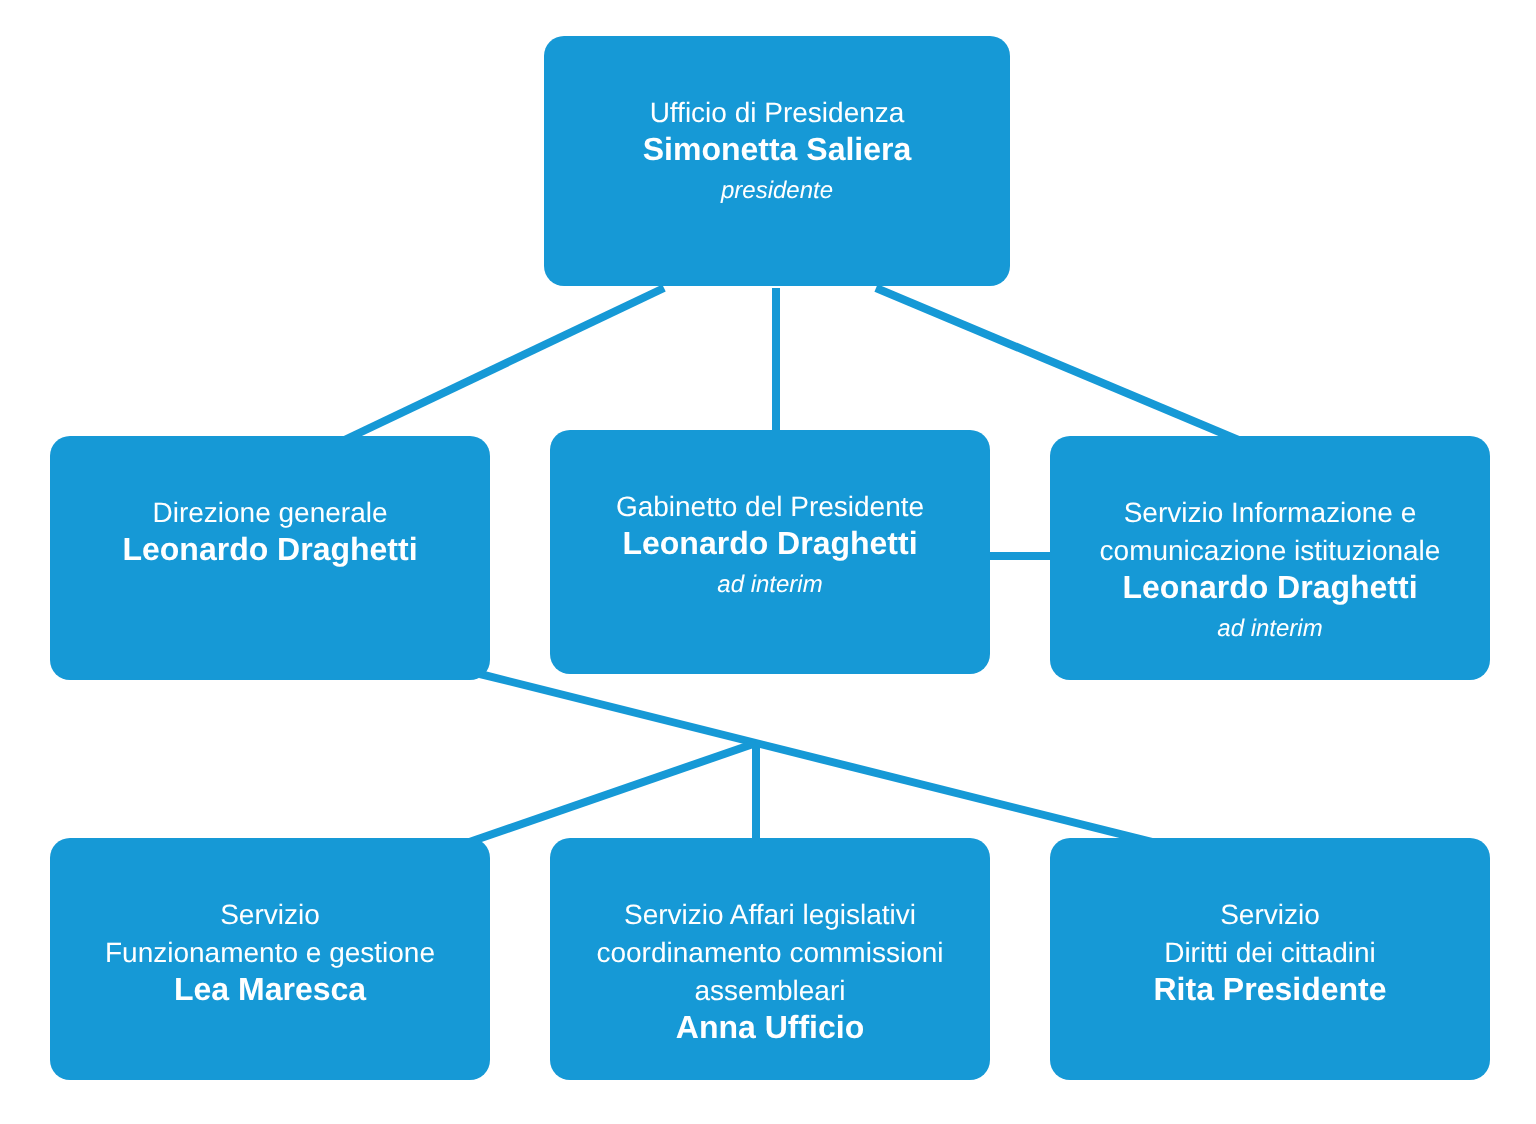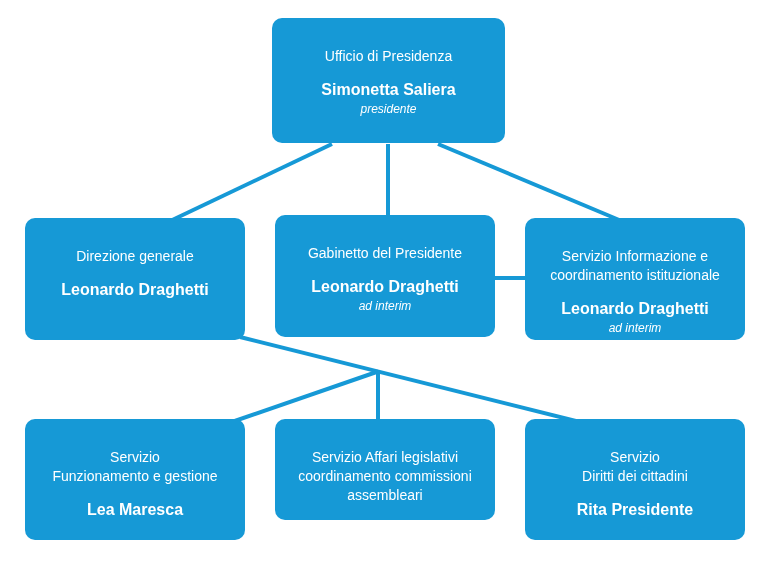--- a/index.html
+++ b/index.html
@@ -41,38 +41,37 @@
     border-radius: 10px;
     text-align: center;
     padding: 29px 8px 0 8px;
   }
   .node-title {
     font-size: 14px;
     line-height: 19px;
     white-space: pre-line;
   }
   .node-name {
-    margin-top: 14px;
     font-size: 16px;
     font-weight: bold;
     line-height: 20px;
   }
   .node-role {
     font-style: italic;
     font-size: 12px;
     line-height: 18px;
   }
 
   
   .n-root { left: 272px; top: 18px;  width: 233px; height: 125px; }
   .n-l2-0 { left: 25px;  top: 218px; width: 220px; height: 122px; }
   .n-l2-1 { left: 275px; top: 215px; width: 220px; height: 122px; }
   .n-l2-2 { left: 525px; top: 218px; width: 220px; height: 122px; }
   .n-l3-0 { left: 25px;  top: 419px; width: 220px; height: 121px; }
-  .n-l3-1 { left: 275px; top: 419px; width: 220px; height: 101px; }
+  .n-l3-1 { left: 275px; top: 419px; width: 220px; height: 121px; }
   .n-l3-2 { left: 525px; top: 419px; width: 220px; height: 121px; }
 </style>
 </head>
 <body>
 
 <div class="canvas">
 
   <svg class="connectors" viewBox="0 0 768 562" xmlns="http://www.w3.org/2000/svg" aria-hidden="true">
     <line x1="332" y1="144" x2="168" y2="222"></line>
     <line x1="388" y1="144" x2="388" y2="222"></line>
@@ -96,21 +95,21 @@
   </div>
 
   <div class="node n-l2-1">
     <div class="node-title">Gabinetto del Presidente</div>
     <div class="node-name">Leonardo Draghetti</div>
     <div class="node-role">ad interim</div>
   </div>
 
   <div class="node n-l2-2">
     <div class="node-title">Servizio Informazione e
-coordinamento istituzionale</div>
+comunicazione istituzionale</div>
     <div class="node-name">Leonardo Draghetti</div>
     <div class="node-role">ad interim</div>
   </div>
 
   <div class="node n-l3-0">
     <div class="node-title">Servizio
 Funzionamento e gestione</div>
     <div class="node-name">Lea Maresca</div>
     <div class="node-role"></div>
   </div>

